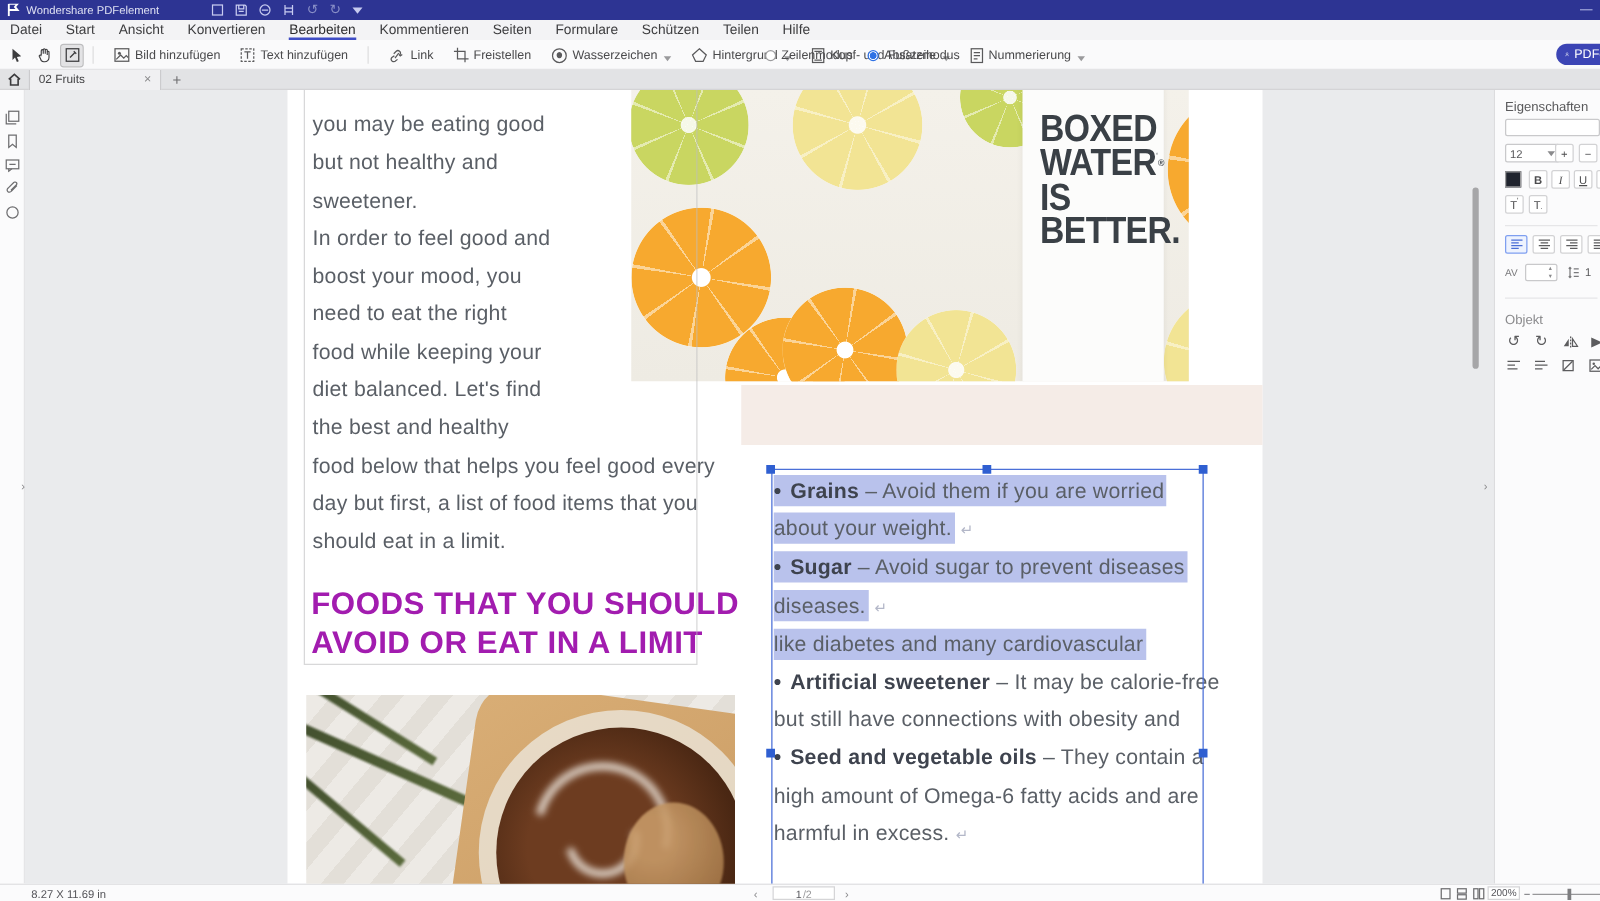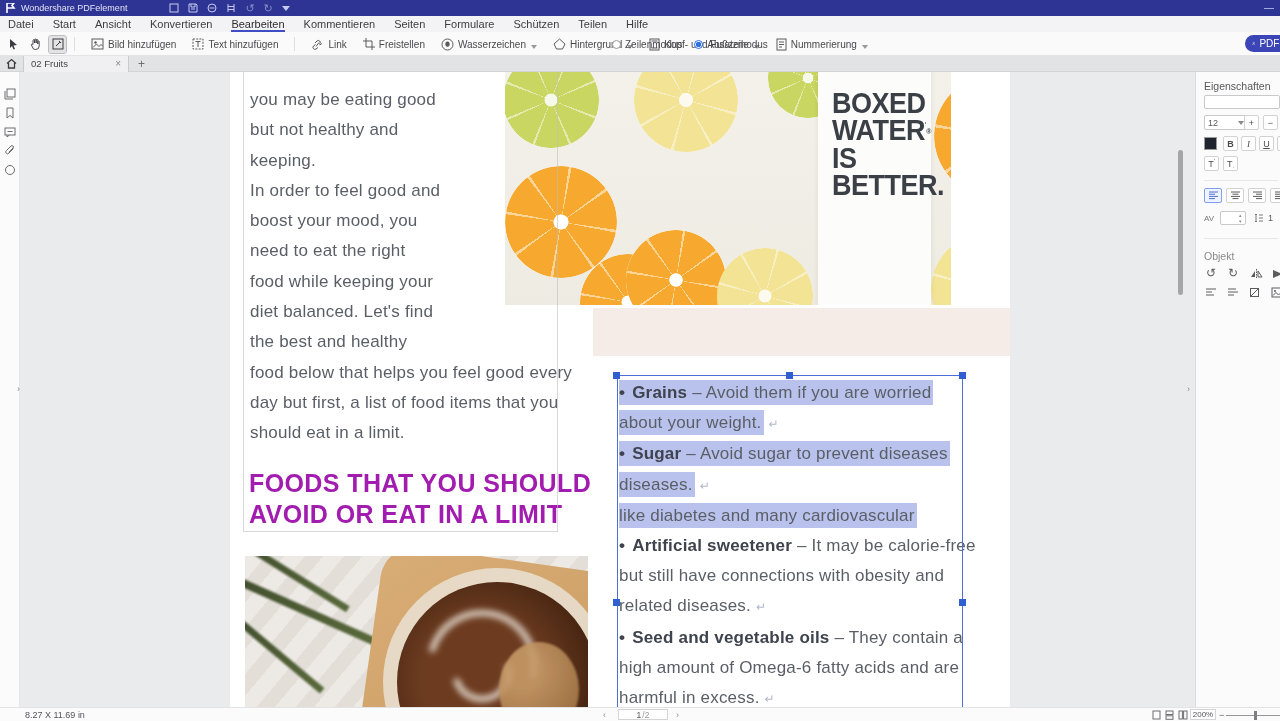--- a/index.html
+++ b/index.html
@@ -326,21 +326,21 @@
         <div class="bw">IS</div>
         <div class="bw">BETTER.</div>
       </div>
     </div>
 
     <div class="pinkband"></div>
 
     <div class="left-lines">
       <div>you may be eating good</div>
       <div>but not healthy and</div>
-      <div>keeping.</div>
+      <div>sweetener.</div>
       <div>In order to feel good and</div>
       <div>boost your mood, you</div>
       <div>need to eat the right</div>
       <div>food while keeping your</div>
       <div>diet balanced. Let's find</div>
       <div>the best and healthy</div>
       <div>food below that helps you feel good every</div>
       <div>day but first, a list of food items that you</div>
       <div>should eat in a limit.</div>
     </div>
@@ -372,21 +372,20 @@
     <div class="handle" style="left:959px; top:527px"></div>
 
     <div class="right-lines">
       <div><span class="hl"><b><span class="bu">•</span><span>Grains</span></b><span> – Avoid them if you are worried</span></span></div>
       <div><span class="hl">about your weight.</span><span class="pm">↵</span></div>
       <div><span class="hl"><b><span class="bu">•</span><span>Sugar</span></b><span> – Avoid sugar to prevent diseases</span></span></div>
       <div><span class="hl">diseases.</span><span class="pm">↵</span></div>
       <div><span class="hl">like diabetes and many cardiovascular</span></div>
       <div><b><span class="bu">•</span><span>Artificial sweetener</span></b><span> – It may be calorie-free</span></div>
       <div><span>but still have connections with obesity and</span></div>
-      <div><span>related diseases.</span><span class="pm">↵</span></div>
       <div><b><span class="bu">•</span><span>Seed and vegetable oils</span></b><span> – They contain a</span></div>
       <div><span>high amount of Omega-6 fatty acids and are</span></div>
       <div><span>harmful in excess.</span><span class="pm">↵</span></div>
     </div>
 
     <div class="scroll-thumb"></div>
     <span class="collapse" style="left:1187px">›</span>
   </div>
 
   <div class="props">

